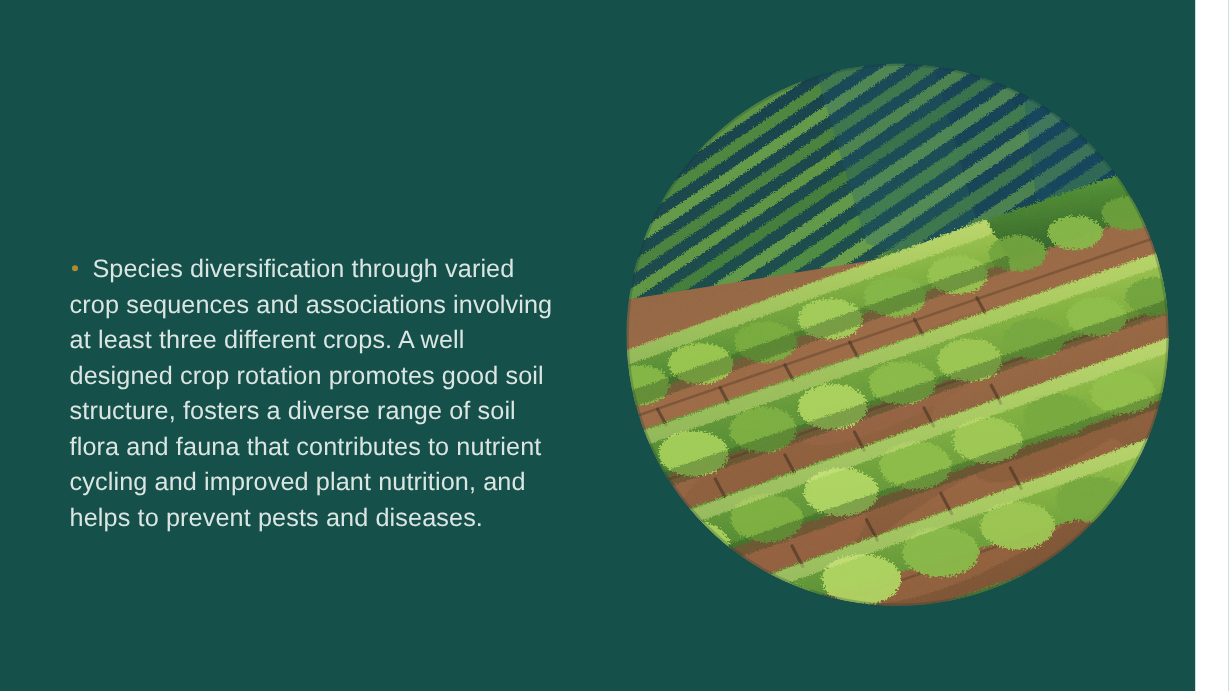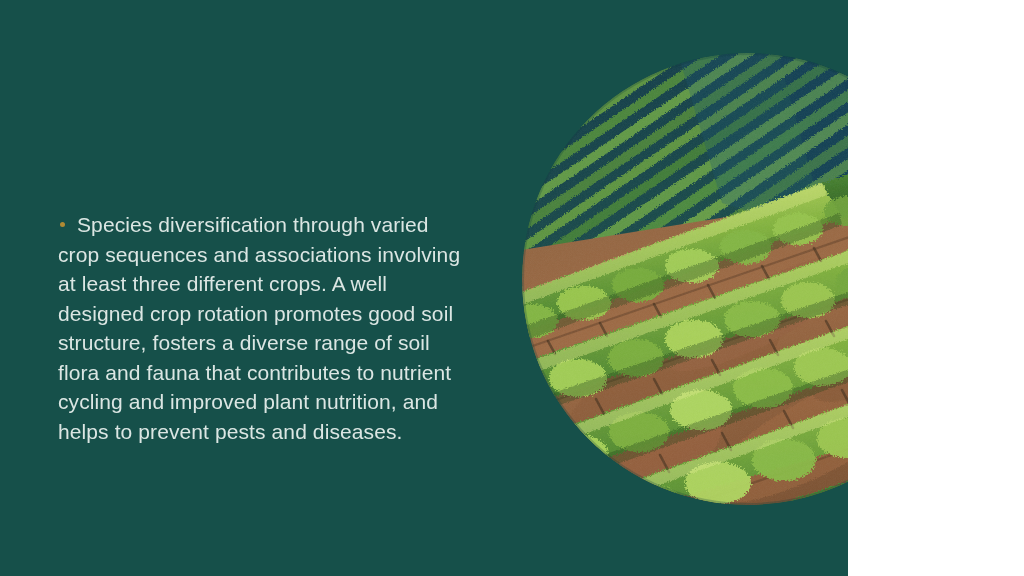--- a/index.html
+++ b/index.html
@@ -8,21 +8,21 @@
   }
   body {
     width: 1024px;
     height: 576px;
     overflow: hidden;
     font-family: "Liberation Sans", sans-serif;
   }
 
   #slide {
     position: relative;
-    width: 848px;
+    width: 996px;
     height: 576px;
     background: #16504a;
     overflow: hidden;
   }
 
   
   #body-text-block {
     position: absolute;
     left: 58px;
     top: 210px;

